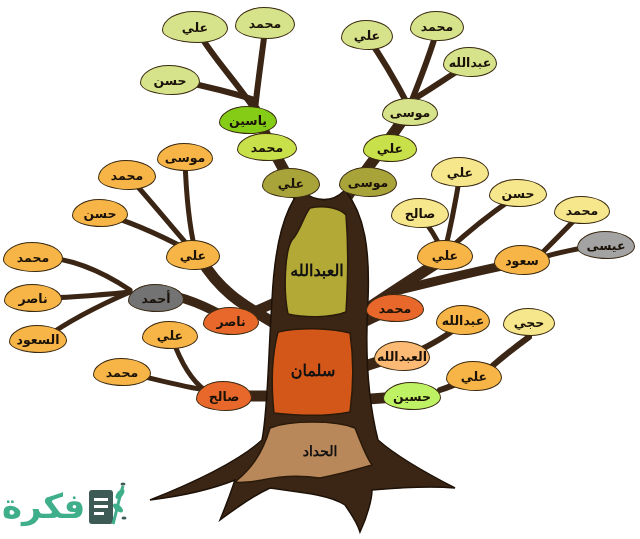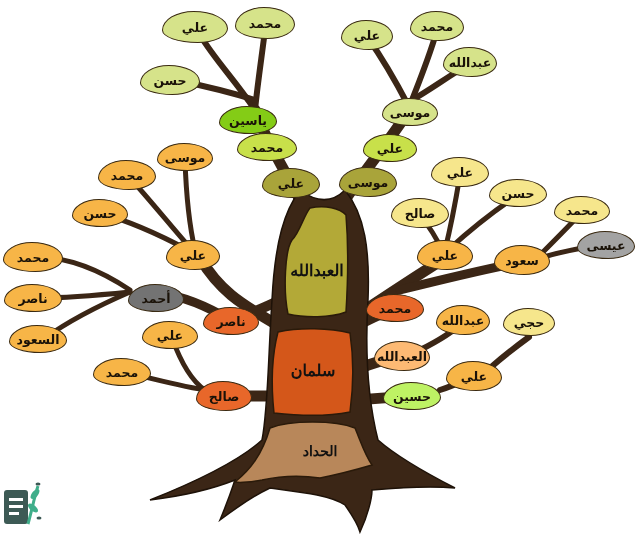--- a/index.html
+++ b/index.html
@@ -109,20 +109,21 @@
     <div class="node" style="left: 522px; top: 260px; width: 54px; height: 28px; background: rgb(247, 181, 71); text-align: right;">سعود</div>
     <div class="node" style="left: 395px; top: 308px; width: 56px; height: 26px; background: rgb(232, 103, 42);">محمد</div>
     <div class="node" style="left: 463px; top: 320px; width: 52px; height: 28px; background: rgb(247, 181, 71);">عبدالله</div>
     <div class="node" style="left: 529px; top: 322px; width: 50px; height: 26px; background: rgb(246, 230, 140);">حجي</div>
     <div class="node" style="left: 402px; top: 356px; width: 54px; height: 28px; background: #fdba74;">العبدالله</div>
     <div class="node" style="left: 474px; top: 376px; width: 54px; height: 28px; background: rgb(247, 181, 71);">علي</div>
     <div class="node" style="left: 412px; top: 396px; width: 56px; height: 26px; background: #bef264;">حسين</div>
   </div>
 
 <div id="logo">
+  <span id="logo-text">فكرة</span>
   <svg width="40" height="52" viewBox="0 0 40 52">
     <rect x="2" y="10" width="24" height="34" rx="3" fill="#3d5a55"></rect>
     <rect x="7" y="18" width="14" height="3" fill="#ffffff"></rect>
     <rect x="7" y="25" width="14" height="3" fill="#ffffff"></rect>
     <rect x="7" y="32" width="10" height="3" fill="#ffffff"></rect>
     <path d="M26 44 C30 30 32 18 36 6" stroke="#3fae8a" stroke-width="3" fill="none"></path>
     <ellipse cx="33" cy="14" rx="6" ry="3" transform="rotate(-50 33 14)" fill="#3fae8a"></ellipse>
     <ellipse cx="31" cy="28" rx="6" ry="3" transform="rotate(40 31 28)" fill="#3fae8a"></ellipse>
     <ellipse cx="36" cy="4" rx="2.5" ry="1.5" fill="#3d5a55"></ellipse>
     <ellipse cx="37" cy="38" rx="2.5" ry="1.5" fill="#3d5a55"></ellipse>

